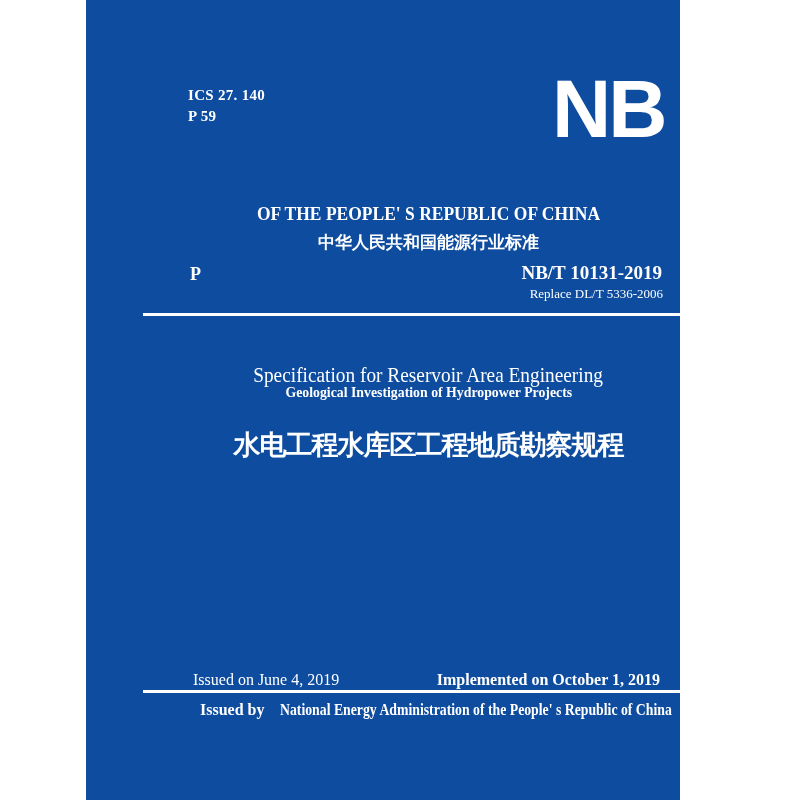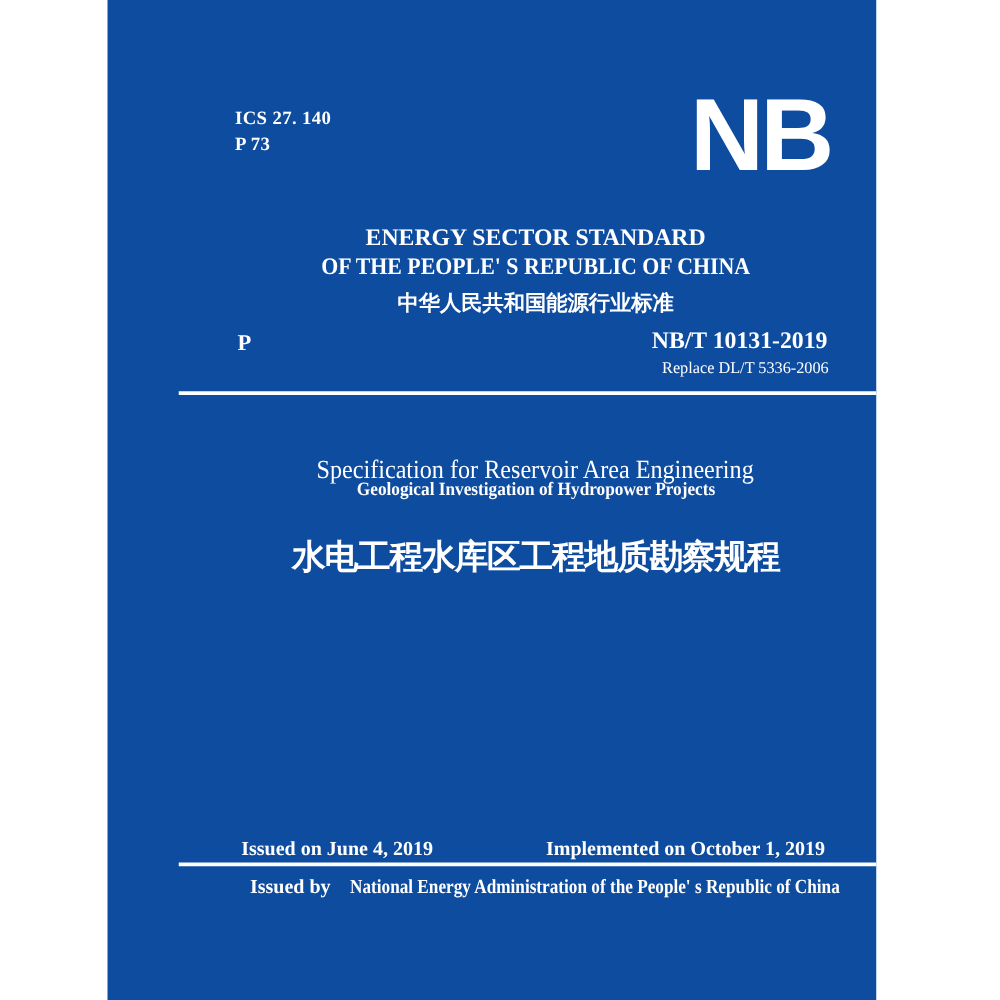--- a/index.html
+++ b/index.html
@@ -9,21 +9,20 @@
     height: 800px;
     background: #ffffff;
     font-family: "Liberation Serif", "DejaVu Serif", serif;
   }
   .canvas {
     position: relative;
     width: 680px;
     height: 800px;
     background: #ffffff;
     overflow: hidden;
-    padding-left: 21px;
   }
   .page {
     position: absolute;
     left: 86px;
     top: 0;
     width: 628px;
     height: 800px;
     background: #0E4C9F;
     color: #ffffff;
   }
@@ -56,41 +55,40 @@
   .replaces  { right: 51px; top: 286px; font-size: 13px; font-weight: normal; }
 
   .rule { left: 57px; width: 571px; height: 3px; background: #ffffff; }
   .rule-top    { top: 313px; }
   .rule-bottom { top: 690px; }
 
   .title-en-1 { top: 363px; font-size: 21px; font-weight: normal; }
   .title-en-2 { top: 384px; font-size: 15px; font-weight: bold; }
   .title-zh   { top: 427px; font-size: 27px; font-weight: bold; letter-spacing: -1px; }
 
-  .issued-on    { left: 107px; top: 671px; font-size: 16px; font-weight: bold; }
+  .issued-on    { left: 107px; top: 671px; font-size: 16px; font-weight: normal; }
   .implemented  { right: 54px; top: 671px; font-size: 16px; font-weight: bold; }
   .issued-by-row { left: 114px; top: 701px; font-size: 16px; font-weight: bold; }
 
   .fit { display: inline-block; transform: scaleX(0.92); transform-origin: center; }
   .fit-left { display: inline-block; transform: scaleX(0.86); transform-origin: left; margin-left: 16px; }
 </style>
 </head>
 <body>
 
 <div class="canvas">
   <div class="page" style="background-color: rgb(14, 76, 159);">
 
     <div class="abs ics-block">
       <div>ICS 27. 140</div>
-      <div>P 73</div>
+      <div>P 59</div>
     </div>
 
     <div class="abs nb-logo">NB</div>
 
-    <div class="center-line header-en-1">ENERGY SECTOR STANDARD</div>
     <div class="center-line header-en-2">
       <span class="fit">OF THE PEOPLE' S REPUBLIC OF CHINA</span>
     </div>
     <div class="center-line header-zh">中华人民共和国能源行业标准</div>
 
     <div class="abs series-p">P</div>
     <div class="abs std-code right-align">NB/T 10131-2019</div>
     <div class="abs replaces right-align">Replace DL/T 5336-2006</div>
 
     <div class="abs rule rule-top"></div>

